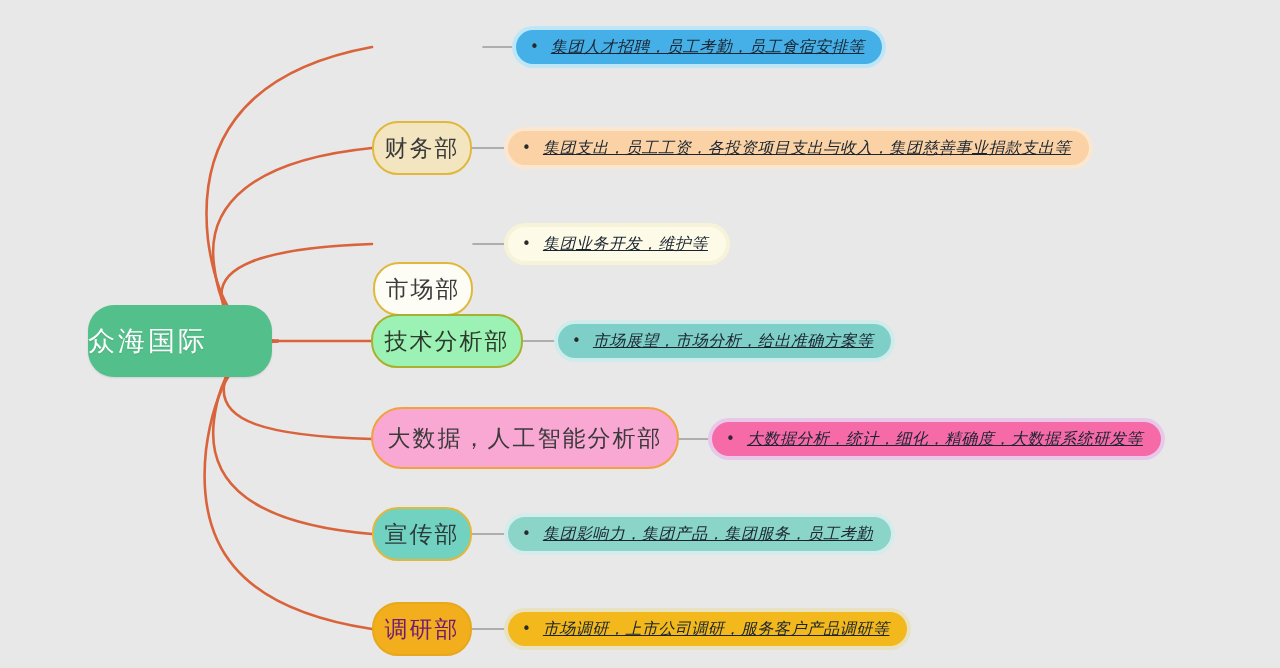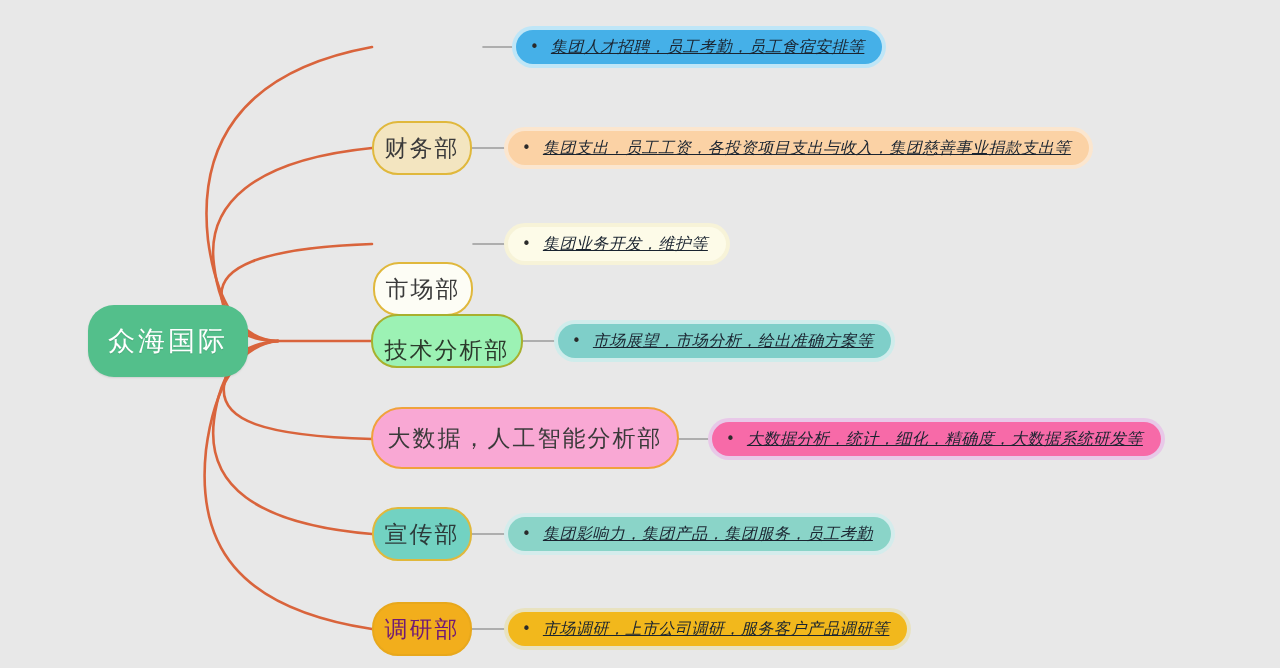--- a/index.html
+++ b/index.html
@@ -24,27 +24,27 @@
     left: 0;
     top: 0;
     width: 1280px;
     height: 668px;
     pointer-events: none;
   }
   .root-node {
     position: absolute;
     left: 88px;
     top: 305px;
-    width: 160px;
+    width: 184px;
     height: 72px;
     border-radius: 26px;
     background: #53bf8b;
     display: flex;
     align-items: center;
-    justify-content: center;
+    justify-content: flex-start;
     box-shadow: 0 1px 2px rgba(0,0,0,0.10);
   }
   .root-node .root-label {
     color: #ffffff;
     font-size: 27px;
     letter-spacing: 3px;
     font-weight: 400;
     text-shadow: 0 1px 1px rgba(0,0,0,0.12);
   }
   .branch-node {
@@ -133,21 +133,21 @@
   </div>
 
   <div class="branch-node" style="left:373px; top:217px; width:100px; background:#fdfdf5; border-color:#e0b83c;margin-top:45px;">
     <span class="branch-label" style="color:#3a3a3a;">市场部</span>
   </div>
   <div class="detail-pill" style="left:508px; top:227px; background:#fdfbe8; box-shadow:0 0 0 4px #f7f3d8;">
     <span class="bullet">•</span>
     <span class="detail-text">集团业务开发，维护等</span>
   </div>
 
-  <div class="branch-node" style="left:371px; top:314px; width:152px; background:#9cf2b4; border-color:#a8b02e;align-items:flex-end;">
+  <div class="branch-node" style="left:371px; top:314px; width:152px; background:#9cf2b4; border-color:#a8b02e;">
     <span class="branch-label" style="color:#2c3a2c;">技术分析部</span>
   </div>
   <div class="detail-pill" style="left:558px; top:324px; background:#7fcfc9; box-shadow:0 0 0 4px #cfeceb;">
     <span class="bullet">•</span>
     <span class="detail-text">市场展望，市场分析，给出准确方案等</span>
   </div>
 
   <div class="branch-node" style="left:371px; top:407px; width:308px; height:62px; background:#f9a8d4; border-color:#f0a23c; border-radius:31px;">
     <span class="branch-label" style="color:#3a3a3a;">大数据，人工智能分析部</span>
   </div>

